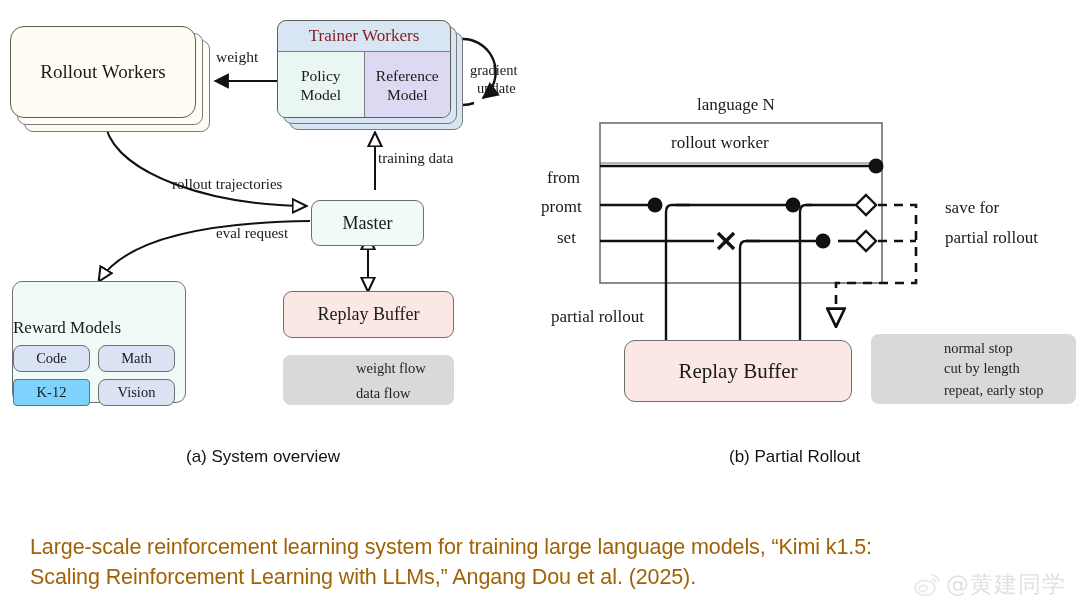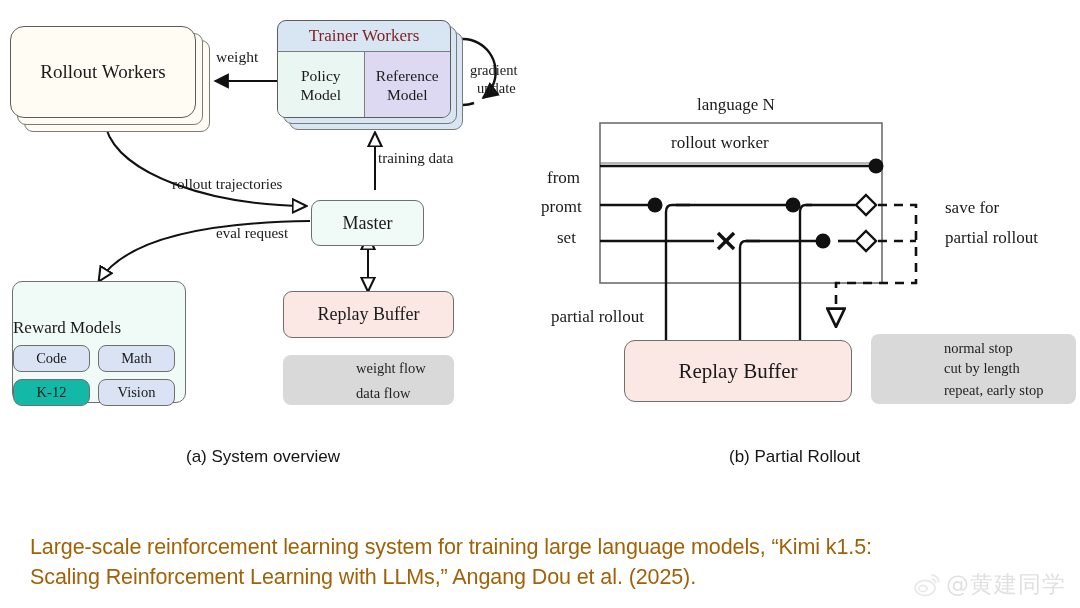--- a/index.html
+++ b/index.html
@@ -252,22 +252,22 @@
       <div style="display:grid; grid-template-columns:1fr 1fr; gap:7px 8px;
                   padding:7px 10px 0 0;">
         <div class="node" style="position:relative; height:27px; background:#d9e3f4;
                     border:1.4px solid #6f6f6f; border-radius:8px; font-size:14.5px;">
           <span>Code</span>
         </div>
         <div class="node" style="position:relative; height:27px; background:#d9e3f4;
                     border:1.4px solid #6f6f6f; border-radius:8px; font-size:14.5px;">
           <span>Math</span>
         </div>
-        <div class="node" style="position:relative; height:27px; background:#14b8a6;
-                    border:1.4px solid #6f6f6f; border-radius:9px; font-size:14.5px;text-align:right;">
+        <div class="node" style="position:relative; height:27px; background:#7dd3fc;
+                    border:1.4px solid #6f6f6f; border-radius:4px; font-size:14.5px;text-align:right;">
           <span>K-12</span>
         </div>
         <div class="node" style="position:relative; height:27px; background:#d9e3f4;
                     border:1.4px solid #6f6f6f; border-radius:8px; font-size:14.5px;">
           <span>Vision</span>
         </div>
       </div>
     </div>
 
     <div class="lbl" style="left:216px; top:48px; font-size:15.5px;">weight</div>

